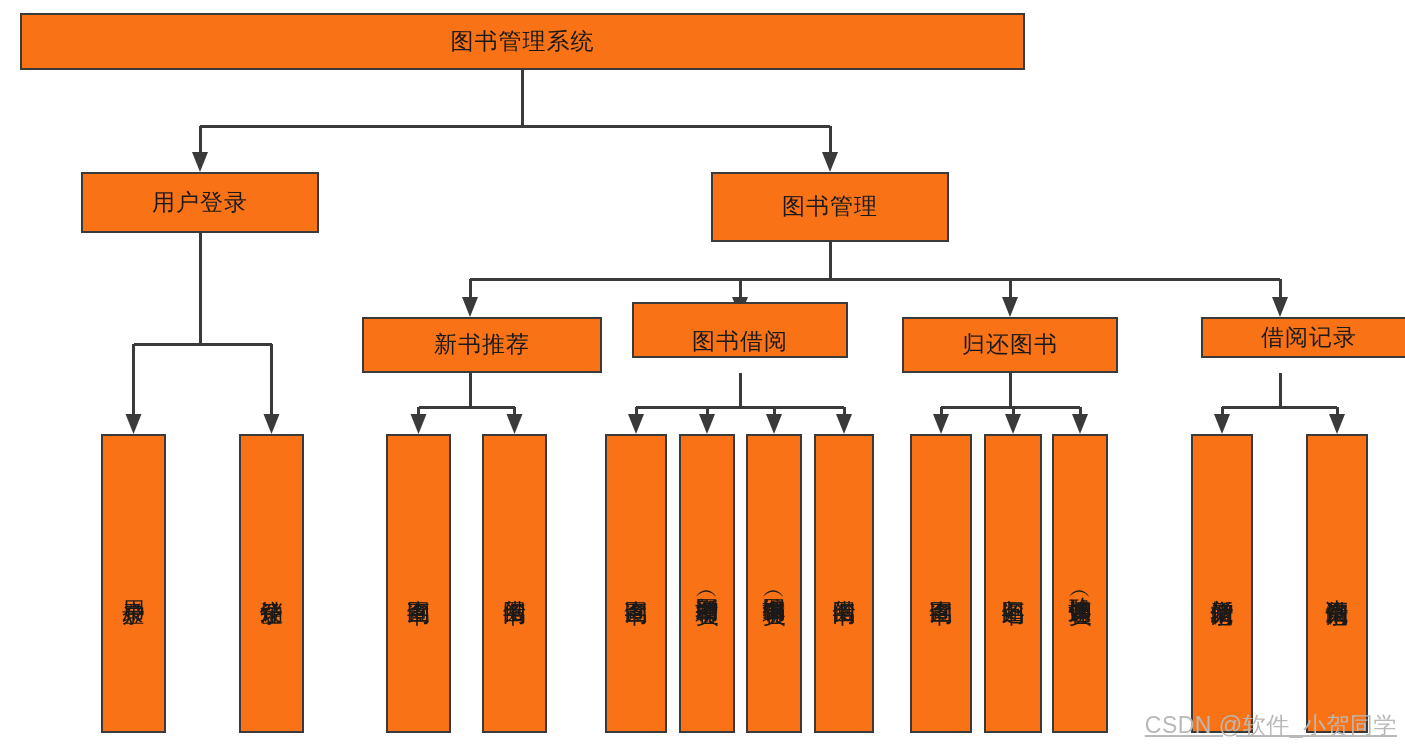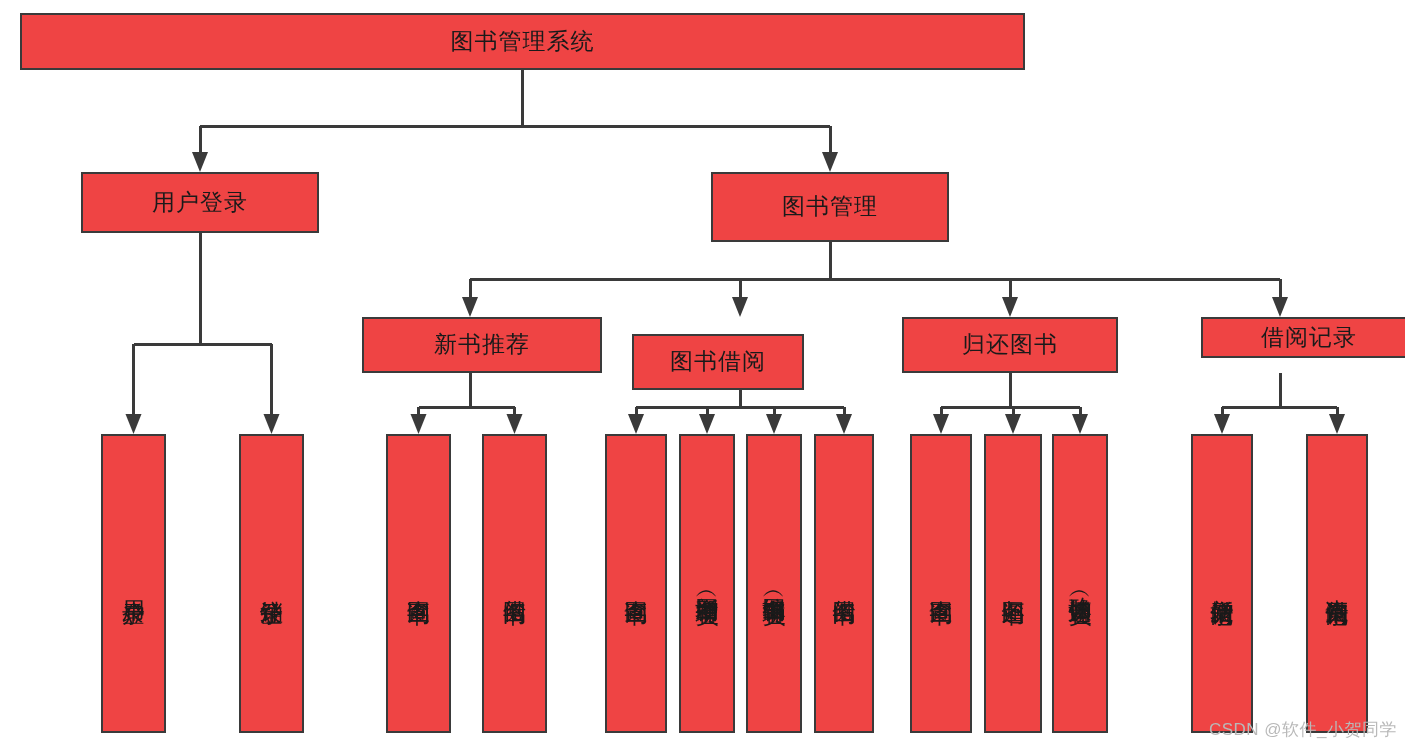--- a/index.html
+++ b/index.html
@@ -22,21 +22,21 @@
     left: 0;
     top: 0;
     width: 1405px;
     height: 747px;
     pointer-events: none;
   }
   .node {
     position: absolute;
     box-sizing: border-box;
     border: 2px solid #3a3a3a;
-    background: #ef4444;
+    background: #f97316;
     display: flex;
     align-items: center;
     justify-content: center;
     color: #1a1a1a;
     letter-spacing: 1px;
   }
   .node.horiz {
     font-size: 23px;
     line-height: 1.2;
   }
@@ -49,24 +49,25 @@
     white-space: nowrap;
   }
   .node.vert span {
     writing-mode: vertical-rl;
     text-orientation: upright;
   }
   #watermark {
     position: absolute;
     right: 8px;
     bottom: 6px;
-    font-size: 17px;
+    font-size: 23px;
     color: #b9b9b9;
     letter-spacing: 0.5px;
     white-space: nowrap;
+    text-decoration: underline;
   }
 </style>
 </head>
 <body>
 
 <div id="canvas">
   <svg id="edges" viewBox="0 0 1405 747">
       <line x1="522.5" y1="70" x2="522.5" y2="126" stroke="#3a3a3a" stroke-width="3" shape-rendering="crispEdges"></line>
       <line x1="200" y1="126" x2="830" y2="126" stroke="#3a3a3a" stroke-width="3" shape-rendering="crispEdges"></line>
       <line x1="200" y1="126" x2="200" y2="154" stroke="#3a3a3a" stroke-width="3" shape-rendering="crispEdges"></line>
@@ -126,21 +127,21 @@
       </div>
       <div class="node horiz" style="left: 81px; top: 172px; width: 238px; height: 61px;">
         <span>用户登录</span>
       </div>
       <div class="node horiz" style="left: 711px; top: 172px; width: 238px; height: 70px;">
         <span>图书管理</span>
       </div>
       <div class="node horiz" style="left: 362px; top: 317px; width: 240px; height: 56px;">
         <span>新书推荐</span>
       </div>
-      <div class="node horiz" style="left: 632px; top: 334px; width: 172px; height: 56px;">
+      <div class="node horiz" style="left: 632px; top: 302px; width: 216px; height: 56px; align-items: flex-end;">
         <span>图书借阅</span>
       </div>
       <div class="node horiz" style="left: 902px; top: 317px; width: 216px; height: 56px;">
         <span>归还图书</span>
       </div>
       <div class="node horiz" style="left: 1172px; top: 317px; width: 216px; height: 41px; margin-left: 29px;">
         <span>借阅记录</span>
       </div>
       <div class="node vert" style="left: 101px; top: 434px; width: 65px; height: 299px;">
         <span>用户登录</span>

